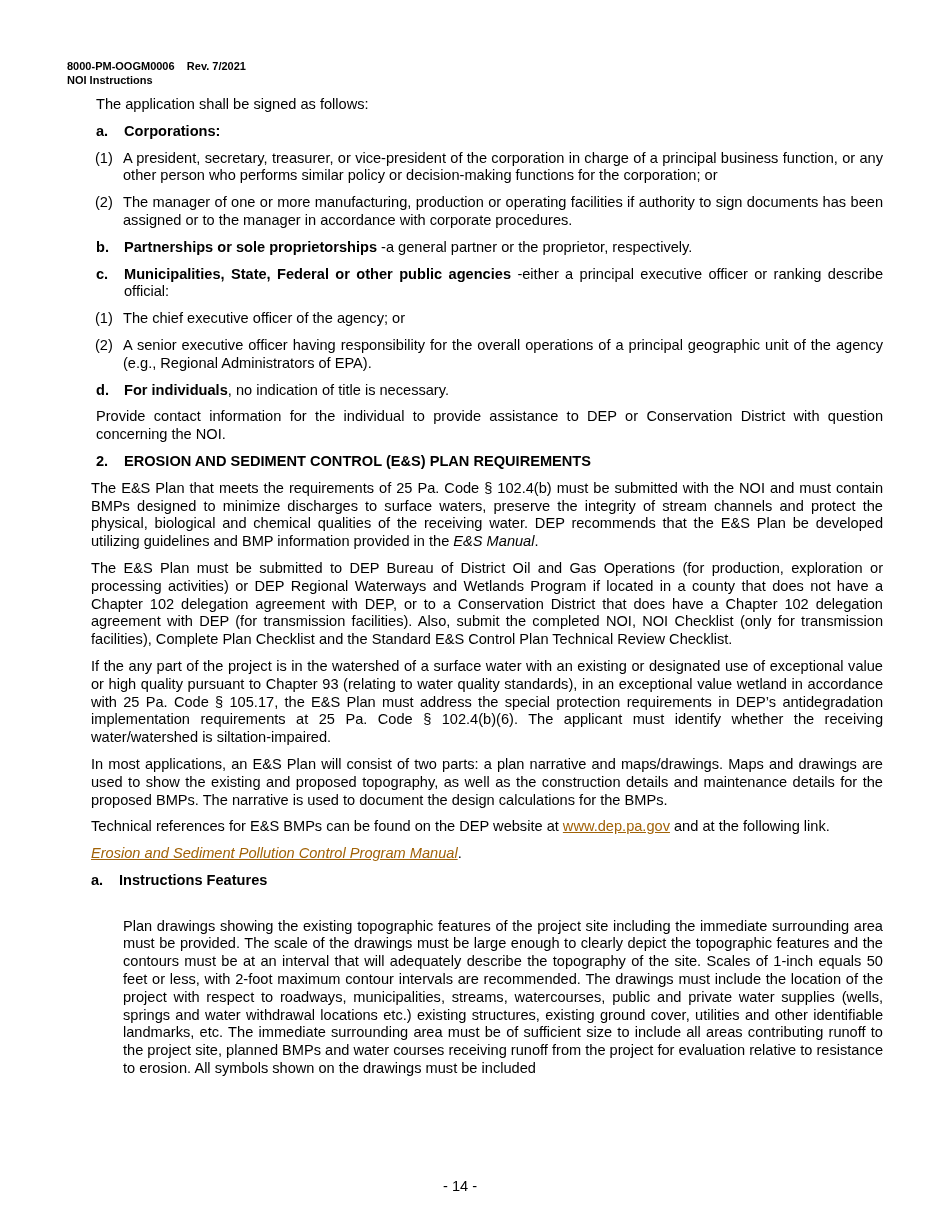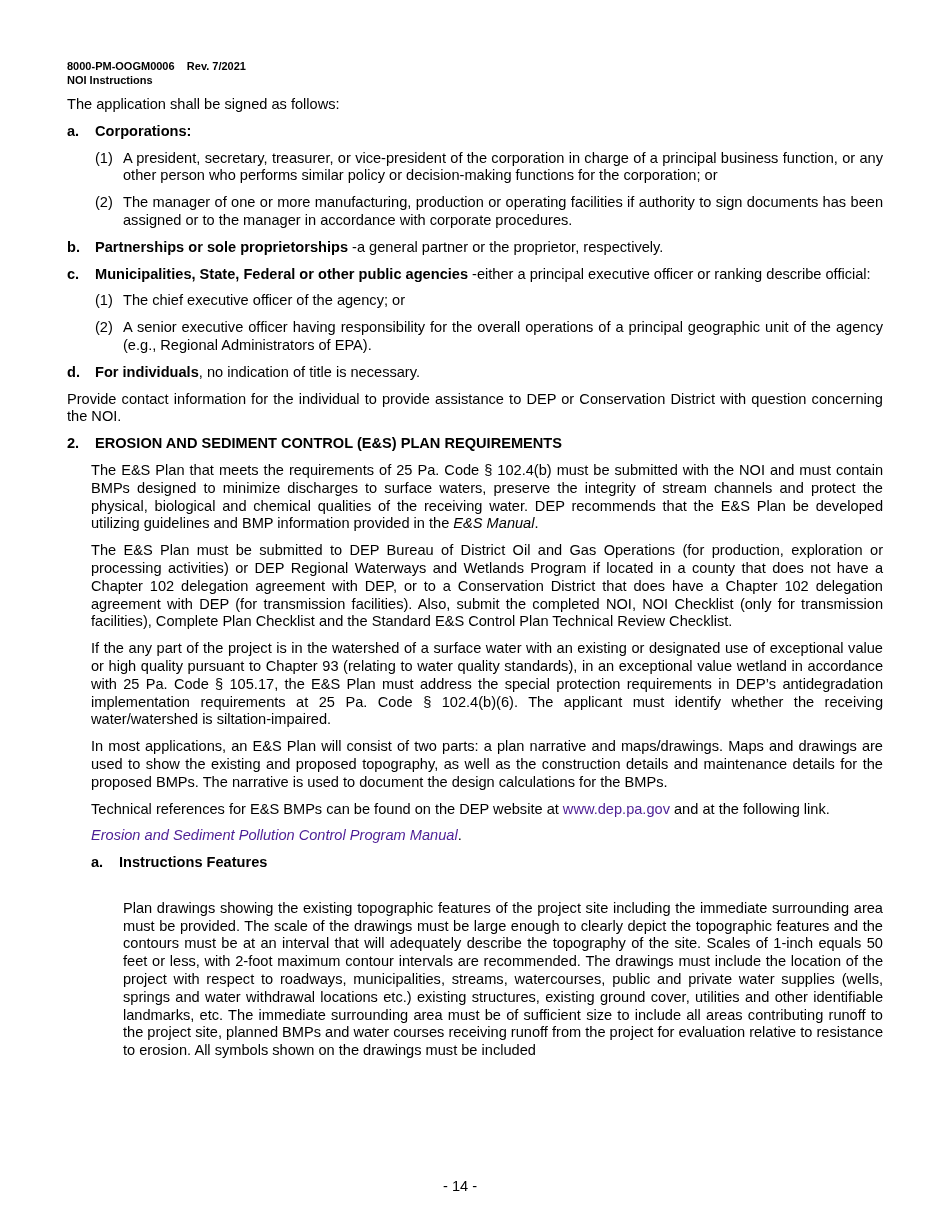--- a/index.html
+++ b/index.html
@@ -6,30 +6,30 @@
   body {
     width: 950px; height: 1230px; position: relative; overflow: hidden;
     font-family: "Liberation Sans", sans-serif; color: #000;
     font-size: 14.6px; line-height: 17.8px;
   }
   .page { position: absolute; left: 67px; top: 59px; width: 816px; }
   .hdr { font-size: 11px; font-weight: bold; line-height: 14px; }
   .sec-title { font-weight: bold; margin-top: 14px; }
   p { margin: 0; }
   .para { text-align: justify; }
-  .mt9 { margin-top: 9px; }
+  .mt9 { margin-top: 9px; margin-left: 29px; }
   .row { display: flex; }
   .lbl { width: 28px; flex: none; font-weight: bold; }
   .lbl-n { width: 28px; flex: none; }
   .body { flex: 1; text-align: justify; }
   .sub { margin-left: 28px; display: flex; }
   .indent { margin-left: 24px; }
   .indent2 { margin-left: 56px; margin-top: 28px; }
   b { font-weight: bold; }
-  a { color: #4c1d95; }
+  a { color: #a16207; text-decoration: underline; }
   .footer { position: absolute; left: 0; width: 920px; top: 1178px; text-align: center; }
 </style>
 </head>
 <body>
 
 <div class="page">
   <div class="hdr">
     <div><span>8000-PM-OOGM0006</span>&nbsp;&nbsp;&nbsp; <span>Rev. 7/2021</span></div>
     <div>NOI Instructions</div>
   </div>

